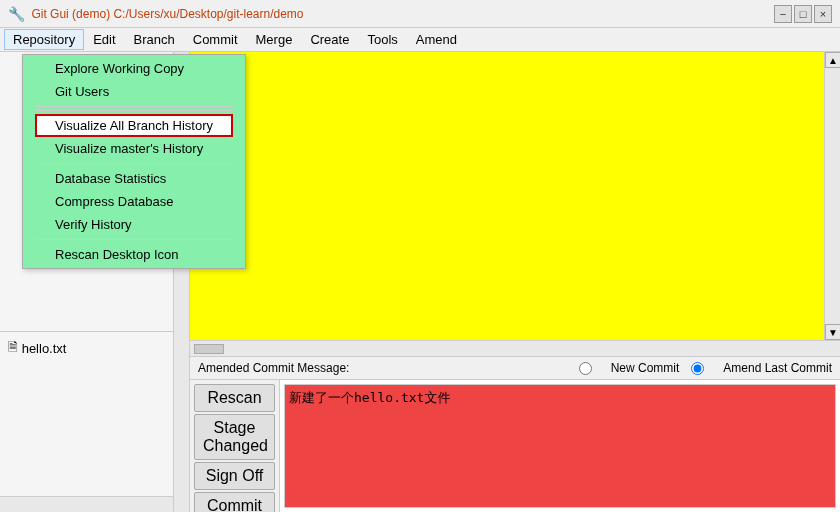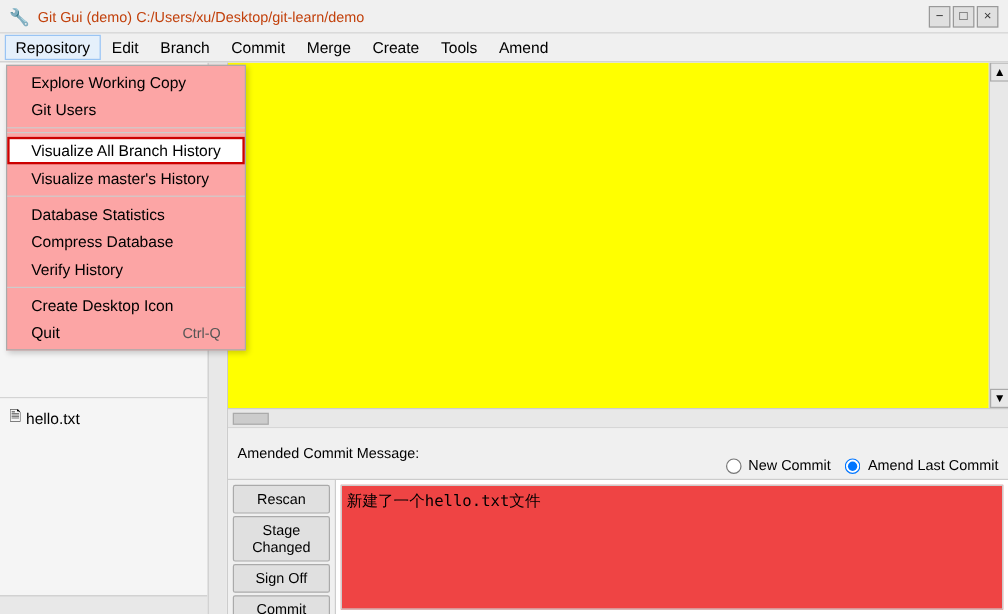--- a/index.html
+++ b/index.html
@@ -72,27 +72,27 @@
     }
     .menu-item.active {
       background: #e5f0fb;
       border-color: #99c4f4;
     }
 
     
     .dropdown-menu {
       position: absolute;
       top: 24px;
-      left: 0;
-      background: #fca5a5;
+      left: 17px;
+      background: #86efac;
       border: 1px solid #aaa;
       box-shadow: 2px 2px 5px rgba(0,0,0,0.2);
       z-index: 100;
       min-width: 200px;
-      padding: 2px 0;
+      padding: 2px 12px;
     }
     .dropdown-item {
       padding: 4px 20px;
       cursor: pointer;
       white-space: nowrap;
       color: #000;
       display: flex;
       justify-content: space-between;
       align-items: center;
     }
@@ -179,23 +179,22 @@
       font-size: 12px;
     }
     .commit-radio-group {
       display: flex;
       align-items: center;
       gap: 12px;
     }
     .commit-radio-label {
       display: flex;
       align-items: center;
-      gap: 6px;
-      cursor: pointer;
-      margin-top: 20px;
+      gap: 19px;
+      cursor: pointer;
     }
 
     .commit-body {
       display: flex;
       flex: 1;
       overflow: hidden;
     }
 
     .commit-buttons {
       display: flex;
@@ -206,21 +205,21 @@
       flex-shrink: 0;
       background: #f0f0f0;
       border-right: 1px solid #ccc;
     }
     .commit-btn {
       padding: 4px 8px;
       background: #e0e0e0;
       border: 1px solid #aaa;
       cursor: pointer;
       text-align: center;
-      font-size: 12px;
+      font-size: 16px;
       border-radius: 2px;
     }
 
     .commit-message-area {
       flex: 1;
       padding: 4px;
       overflow: hidden;
     }
     .commit-message-textarea {
       width: 100%;
@@ -308,25 +307,21 @@
       <div class="dropdown-item">Git Users</div>
       <div class="dropdown-separator"></div>
       <div class="dropdown-separator"></div>
       <div class="dropdown-item highlighted">Visualize All Branch History</div>
       <div class="dropdown-item">Visualize master's History</div>
       <div class="dropdown-separator"></div>
       <div class="dropdown-item">Database Statistics</div>
       <div class="dropdown-item">Compress Database</div>
       <div class="dropdown-item">Verify History</div>
       <div class="dropdown-separator"></div>
-      <div class="dropdown-item">Create Desktop Icon</div>
-      <div class="dropdown-item">
-        <span>Quit</span>
-        <span class="shortcut">Ctrl-Q</span>
-      </div>
+      <div class="dropdown-item">Rescan Desktop Icon</div>
     </div>
   </div>
   <div class="menu-item">Edit</div>
   <div class="menu-item">Branch</div>
   <div class="menu-item">Commit</div>
   <div class="menu-item">Merge</div>
   <div class="menu-item">Create</div>
   <div class="menu-item">Tools</div>
   <div class="menu-item">Amend</div>
 </div>

